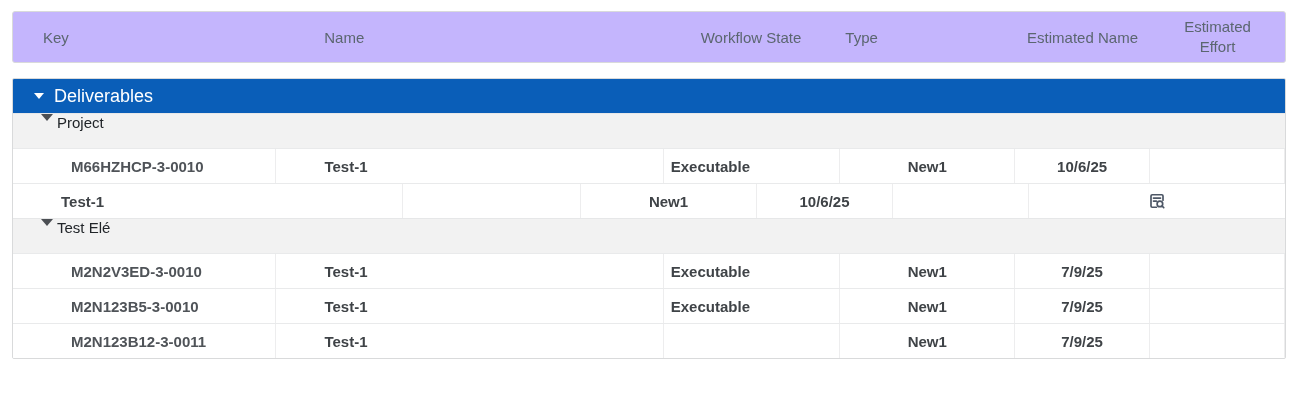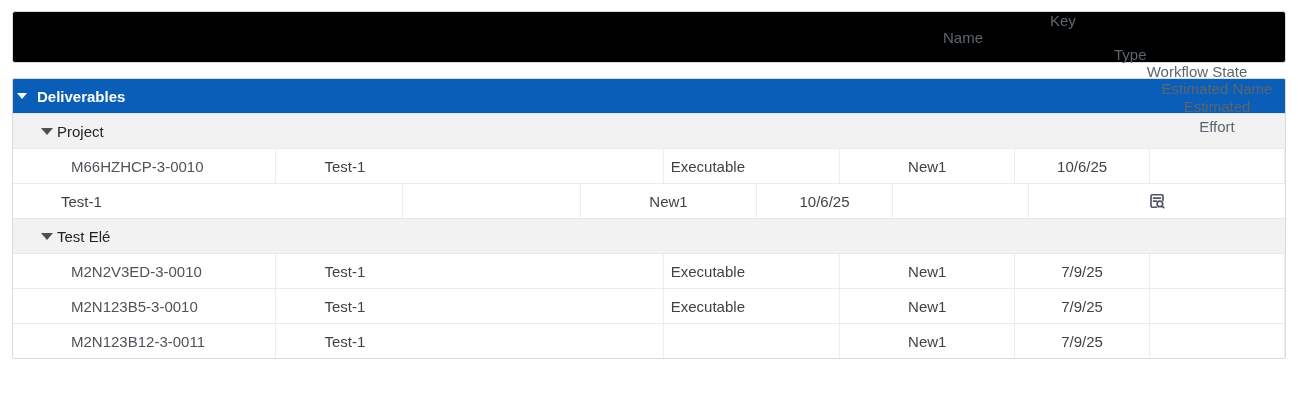--- a/index.html
+++ b/index.html
@@ -10,23 +10,23 @@
     font-family: "Liberation Sans", sans-serif;
     -webkit-font-smoothing: antialiased;
     overflow: hidden;
   }
   .page { padding: 11px 12px; }
 
   
   .grid-header {
     width: 1274px; height: 52px;
     border: 1px solid #d9dadb; border-radius: 3px;
-    background: #000000;
-    display: flex; align-items: flex-end;
-    color: #5b6670; font-size: 15px; flex-direction: column;
+    background: #c4b5fd;
+    display: flex; align-items: center;
+    color: #5b6670; font-size: 15px;
   }
   .th { height: 100%; display: flex; align-items: center; }
   .th.left   { justify-content: flex-start; }
   .th.center { justify-content: center; text-align: center; }
   .th-effort span { display: inline-block; max-width: 80px; line-height: 1.35; }
 
   
   .col-key    { width: 265px; }
   .col-name   { width: 350px; margin-left: 40px; }
   .col-type   { width: 178px; }
@@ -45,56 +45,56 @@
     width: 1274px;
     border: 1px solid #d9dadb; border-radius: 2px;
     overflow: hidden;
     background: #fff;
   }
   .section-row {
     height: 34px;
     background: #0a5eb8;
     color: #ffffff;
     display: flex; align-items: center;
-    padding-left: 4px;
-    font-size: 15px; font-weight: 700;
+    padding-left: 21px;
+    font-size: 18px; font-weight: 400;
   }
   .caret {
     width: 0; height: 0;
     border-left: 5px solid transparent;
     border-right: 5px solid transparent;
     border-top: 6px solid #ffffff;
     display: inline-block;
   }
   .section-row .caret { margin-right: 10px; }
   .group-row {
     height: 35px;
     background: #f2f2f2;
     border-top: 1px solid #e6e7e8;
-    display: flex; align-items: center;
+    display: flex; 
     padding-left: 28px;
     font-size: 15px; color: #212529;
   }
   .group-row .caret {
     border-left-width: 6px; border-right-width: 6px; border-top-width: 7px;
     border-top-color: #4c4f54;
     margin-right: 4px;
   }
   .data-row {
     height: 35px;
     background: #ffffff;
     border-top: 1px solid #e9eaeb;
     display: flex;
     font-size: 15px; color: #3f4347;
   }
   .td {
     display: flex; align-items: center;
     border-right: 1px solid #ededee;
     height: 100%;
-    overflow: hidden; white-space: nowrap;
+    overflow: hidden; white-space: nowrap; font-weight: bold;
   }
   .td-key    { padding-left: 58px; color: #4f5358; }
   .td-name   { padding-left: 8px; }
   .td-type   { padding-left: 7px; text-align: right; }
   .td-ws, .td-date, .td-effort { justify-content: center; }
   .td-action { justify-content: center; border-right: none; }
   .icon-btn {
     width: 24px; height: 24px;
     display: flex; align-items: center; justify-content: center;
     cursor: pointer;
@@ -105,25 +105,25 @@
 
 <div class="page">
 
   <div class="grid-header">
     <div class="th left th-key col-key">
       <span>Key</span>
     </div>
     <div class="th left th-name col-name">
       <span>Name</span>
     </div>
+    <div class="th center col-ws">
+      <span>Workflow State</span>
+    </div>
     <div class="th left th-type col-type">
       <span>Type</span>
-    </div>
-    <div class="th center col-ws">
-      <span>Workflow State</span>
     </div>
     <div class="th center col-date">
       <span>Estimated Name</span>
     </div>
     <div class="th center th-effort col-effort">
       <span>Estimated Effort</span>
     </div>
     <div class="th col-action"></div>
   </div>
 

